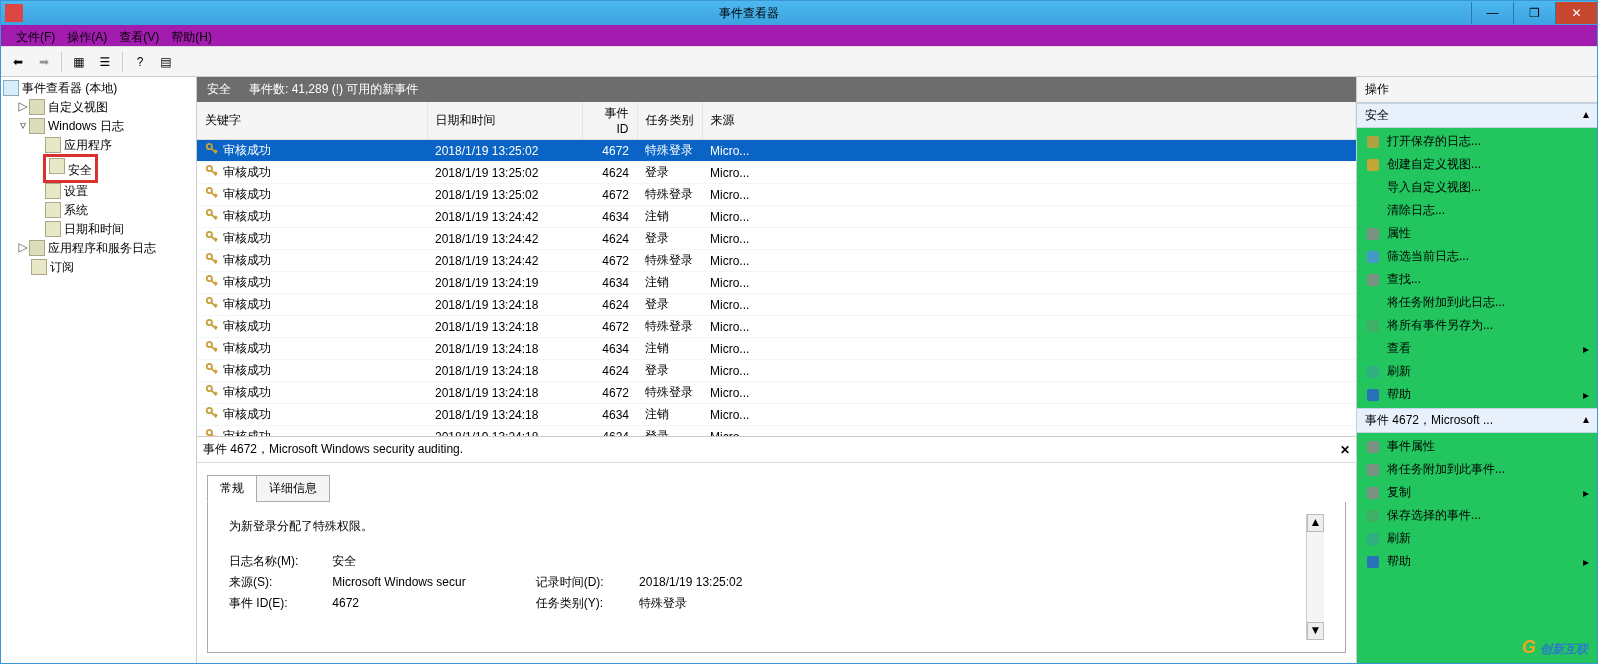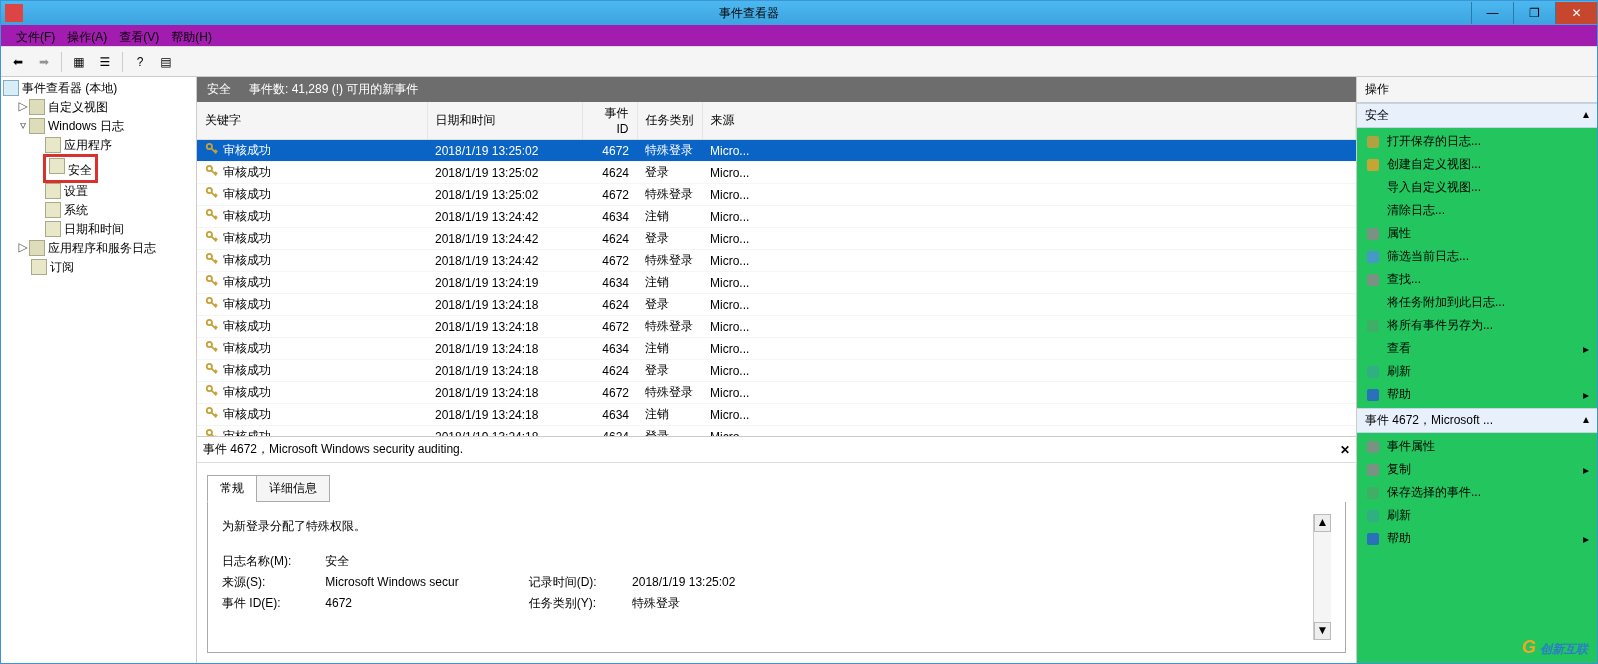--- a/index.html
+++ b/index.html
@@ -34,21 +34,21 @@
 td { padding: 2px 8px; border-bottom: 1px solid #f5f5f5; white-space: nowrap; overflow: hidden; text-overflow: ellipsis; }
 tr.selected td { background: #0a64c5; color: #fff; }
 .key-icon { display: inline-block; width: 14px; height: 14px; margin-right: 4px; vertical-align: -2px; }
 .key-icon svg { width: 14px; height: 14px; }
 .detail-wrap { height: 200px; display: flex; flex-direction: column; padding: 6px 10px 10px; }
 .detail-title { display: flex; align-items: center; padding: 4px 6px; border-bottom: 1px solid #ddd; }
 .detail-title .close-x { margin-left: auto; font-weight: bold; cursor: default; }
 .tabs { display: flex; margin-top: 6px; }
 .tabs .tab { padding: 4px 12px; border: 1px solid #aaa; background: #f5f5f5; margin-right: -1px; }
 .tabs .tab.active { background: #fff; border-bottom: 1px solid #fff; }
-.detail-body { flex: 1; border: 1px solid #aaa; border-top: none; padding: 12px 14px; overflow: auto; display: flex; }
+.detail-body { flex: 1; border: 1px solid #aaa; border-top: none; padding: 12px 21px; overflow: auto; display: flex; }
 .detail-body .lab { width: 100px; display: inline-block; }
 .detail-body .val { width: 200px; display: inline-block; }
 .detail-body p { margin: 4px 0; }
 .detail-scroll { width: 18px; display: flex; flex-direction: column; border-left: 1px solid #ccc; }
 .detail-scroll .arrow { height: 18px; background: #eee; border: 1px solid #bbb; text-align: center; line-height: 15px; }
 .detail-scroll .track { flex: 1; background: #f5f5f5; }
 .actions { width: 240px; background: #22c55e; display: flex; flex-direction: column; }
 .actions-title { background: #f5f5f5; padding: 4px 8px; border-bottom: 1px solid #ccc; }
 .actions-section { background: #e7f0fb; padding: 3px 8px; border-top: 1px solid #c5d5e8; border-bottom: 1px solid #c5d5e8; display: flex; }
 .actions-section .chev { margin-left: auto; }
@@ -426,20 +426,26 @@
           <div class="item">
             <span class="aicon"><svg viewBox="0 0 16 16" width="16" height="16">
                 <rect x="2" y="2" width="12" height="12" rx="2" fill="#888" opacity="0.85"></rect>
               </svg></span>
             <span>事件属性</span>
           </div>
           <div class="item">
             <span class="aicon"><svg viewBox="0 0 16 16" width="16" height="16">
                 <rect x="2" y="2" width="12" height="12" rx="2" fill="#888" opacity="0.85"></rect>
               </svg></span>
+            <span>将任务附加到此事件...</span>
+          </div>
+          <div class="item">
+            <span class="aicon"><svg viewBox="0 0 16 16" width="16" height="16">
+                <rect x="2" y="2" width="12" height="12" rx="2" fill="#888" opacity="0.85"></rect>
+              </svg></span>
             <span>复制</span>
             <span style="margin-left:auto">▸</span>
           </div>
           <div class="item">
             <span class="aicon"><svg viewBox="0 0 16 16" width="16" height="16">
                 <rect x="2" y="2" width="12" height="12" rx="2" fill="#4a6" opacity="0.85"></rect>
               </svg></span>
             <span>保存选择的事件...</span>
           </div>
           <div class="item">

